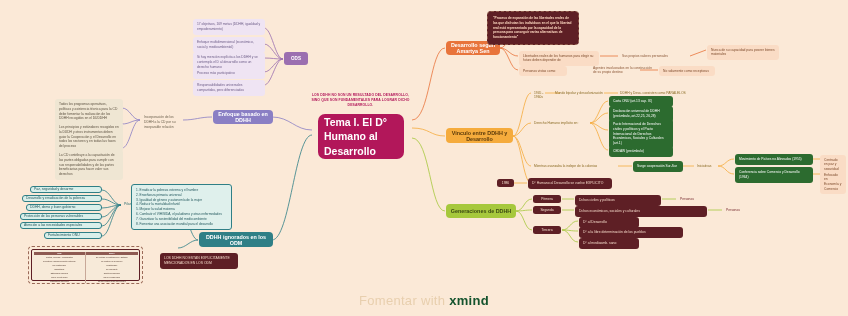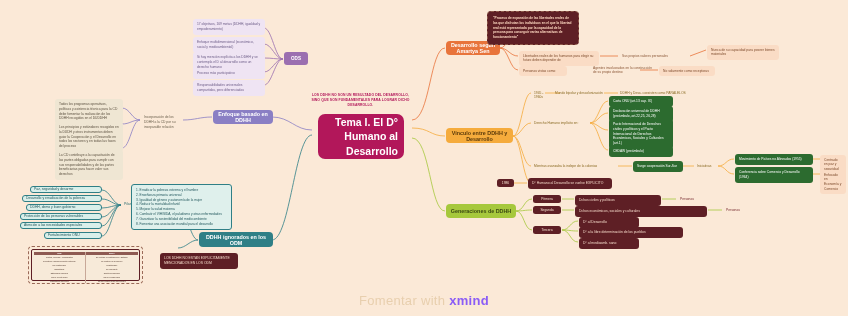--- a/index.html
+++ b/index.html
@@ -8,21 +8,21 @@
     background:#fbe9d7;
     font-family:"Liberation Sans", sans-serif;
     position:relative;
   }
   #canvas{position:absolute;inset:0;}
   svg.links{position:absolute;left:0;top:0;width:848px;height:316px;pointer-events:none;}
   .node{position:absolute;box-sizing:border-box;}
   
   .central{
     background:#b2175a;color:#ffffff;border-radius:7px;
-    font-size:10.5px;font-weight:bold;line-height:1.35;text-align:right;
+    font-size:10.5px;font-weight:bold;line-height:1.35;text-align:left;
     display:flex;align-items:center;justify-content:center;padding:4px 6px;
   }
   .central-note{
     color:#b2175a;font-size:3.4px;line-height:1.45;text-align:center;font-weight:bold;
     letter-spacing:.1px;
   }
   .purple-main{
     background:#8a7fc4;color:#fff;border-radius:4px;font-size:5.4px;font-weight:bold;
     display:flex;align-items:center;justify-content:center;text-align:center;padding:2px 4px;
   }
@@ -99,21 +99,21 @@
     border-right:.4px solid #c8a898;text-align:center;overflow:hidden;
   }
   .mt-cell:last-child{border-right:none;}
   .mt-head .mt-cell{background:#8e5a52;color:#fff;font-weight:bold;}
   .dash-wrap{position:absolute;}
   .dashframe{position:absolute;border:.9px dashed #9a6a58;border-radius:4px;}
   .footer{
     position:absolute;left:0;bottom:8px;width:848px;text-align:center;
     color:#e8cfae;font-size:13px;letter-spacing:.3px;
   }
-  .footer b{color:#8b5cf6;}
+  .footer b{color:#14532d;}
 </style>
 </head>
 <body>
 
 <div id="canvas">
 
   <svg class="links">
     <g fill="none" stroke-width="0.8">
 
       <path d="M312,130 C295,130 290,117 272,117" stroke="#8a7fc4"></path>

